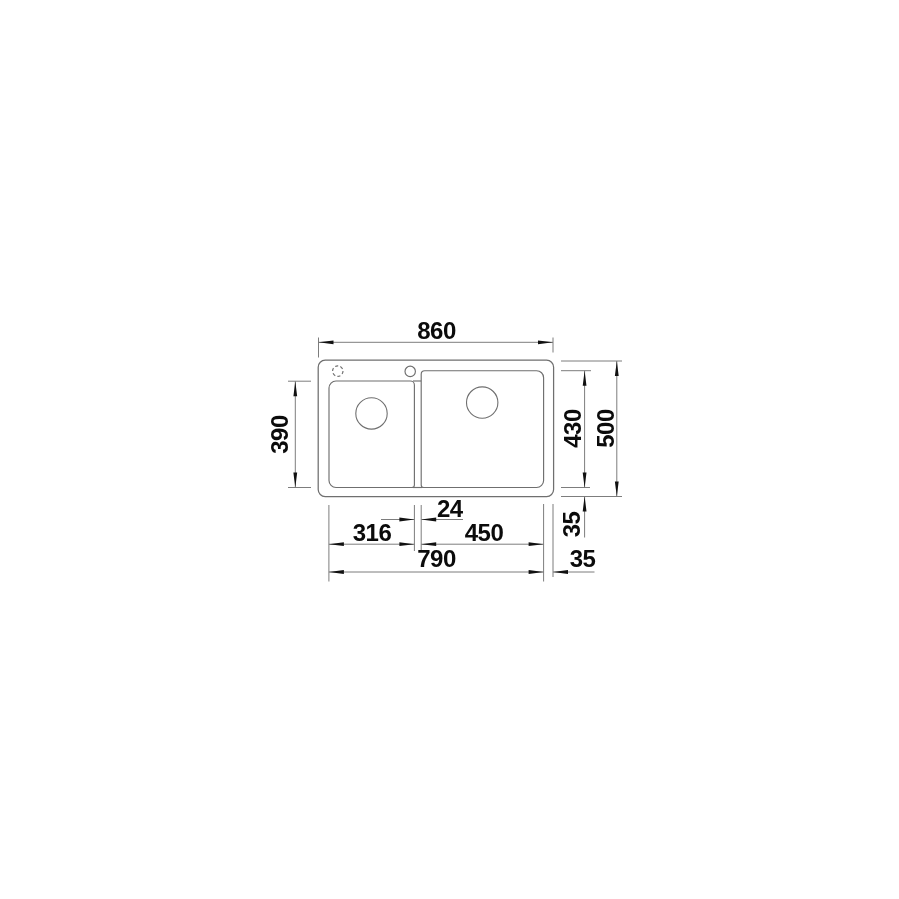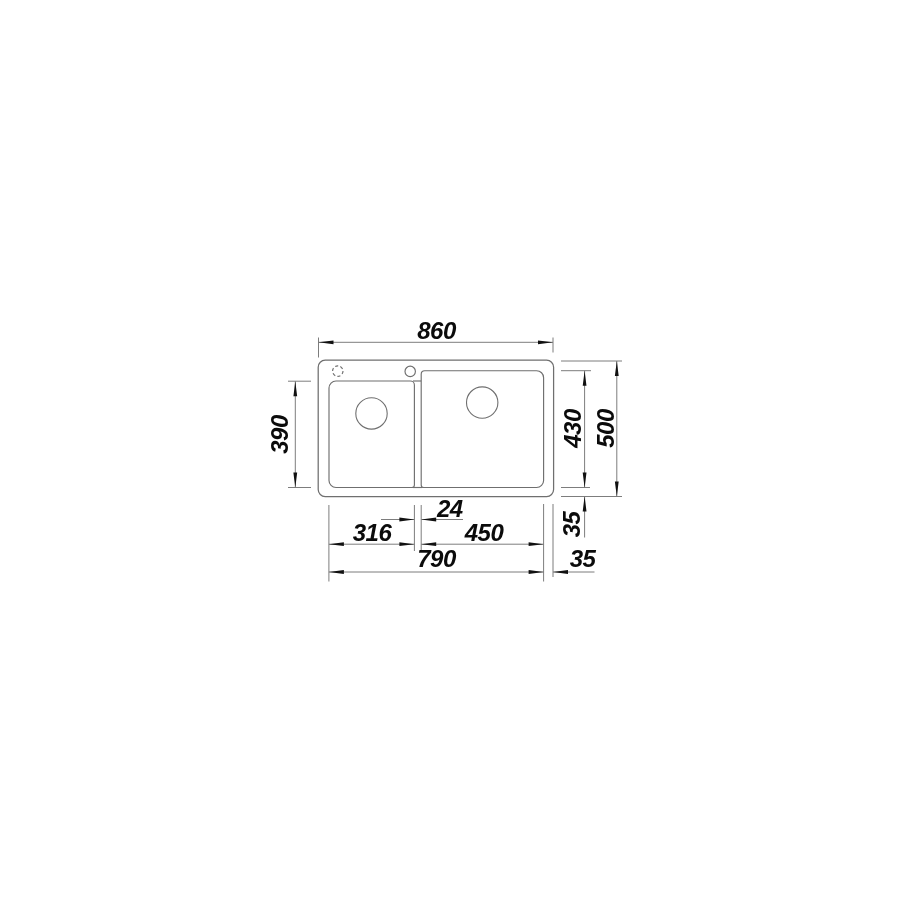--- a/index.html
+++ b/index.html
@@ -1,16 +1,16 @@
 <!DOCTYPE html>
 <html><head>
 <meta charset="utf-8">
 <style>
   html,body{margin:0;padding:0;background:#ffffff;}
-  .page{width:899px;height:899px;position:relative;background:#ffffff;overflow:hidden;font-style:italic;}
+  .page{width:899px;height:899px;position:relative;background:#ffffff;overflow:hidden;}
   text{font-family:"Liberation Sans",sans-serif;font-weight:bold;fill:#0b0b0b;}
 </style>
 </head>
 <body>
 <div class="page">
 <svg width="899" height="899" viewBox="0 0 899 899" xmlns="http://www.w3.org/2000/svg">
 
   <rect x="0" y="0" width="899" height="899" fill="#ffffff"></rect>
 
   <rect x="318.2" y="360.2" width="235.4" height="136.4" rx="7" fill="none" stroke="#6f6f6f" stroke-width="1.25"></rect>

